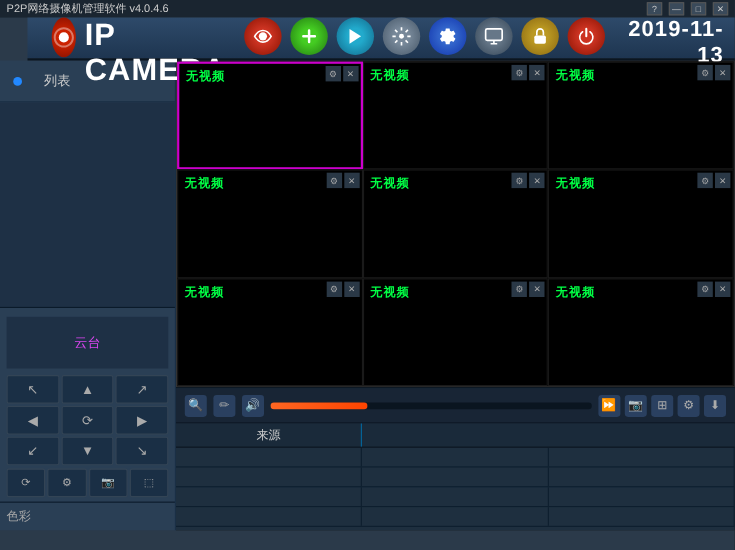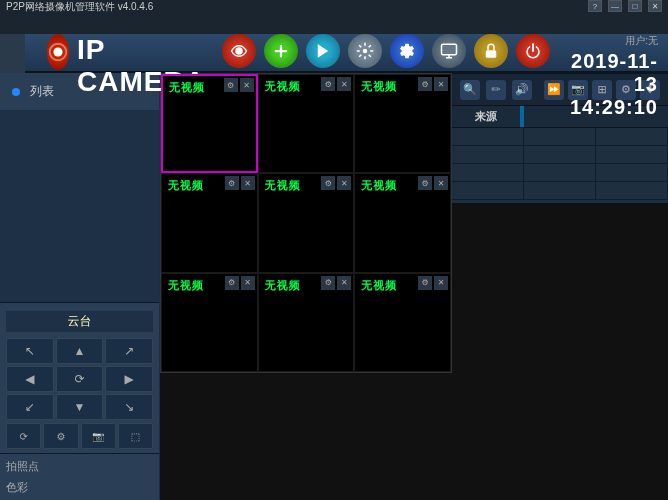--- a/index.html
+++ b/index.html
@@ -9,22 +9,23 @@
       overflow: hidden;
       background: #2b3a4a;
       font-family: Arial, sans-serif;
       font-size: 12px;
       color: #fff;
     }
 
     
     .title-bar {
       background: #1a2530;
-      height: 34px;
-      display: flex;
+      height: 16px;
+      display: flex;
+      align-items: center;
       justify-content: space-between;
       padding: 0 6px;
       font-size: 10px;
       color: #ccc;
     }
     .title-bar-controls {
       display: flex;
       gap: 6px;
     }
     .title-bar-btn {
@@ -127,39 +128,39 @@
       display: flex;
       flex-direction: column;
     }
     .sidebar-nav {
       padding: 6px 0;
       border-bottom: 1px solid #1a2f45;
     }
     .sidebar-item {
       display: flex;
       align-items: center;
-      gap: 10px;
+      gap: 20px;
       padding: 4px 12px;
       cursor: pointer;
       font-size: 12px;
       color: #ccc;
     }
     .dot-blue { width: 8px; height: 8px; border-radius: 50%; background: #2288ff; flex-shrink: 0; }
     .dot-green { width: 8px; height: 8px; border-radius: 50%; background: #22cc44; flex-shrink: 0; }
 
     .ptz-section {
       padding: 8px 6px 4px;
       text-align: center;
     }
     .ptz-label {
       font-size: 12px;
-      color: #fef9c3;
+      color: #d946ef;
       margin-bottom: 6px;
       background: #1e3045;
-      padding: 2px 0;
+      padding: 15px 0;
     }
     .ptz-btn {
       background: #1a2f45;
       border: 1px solid #334455;
       color: #aaa;
       cursor: pointer;
       height: 26px;
       display: flex;
       align-items: center;
       justify-content: center;
@@ -170,21 +171,21 @@
       color: #aaa;
       font-size: 11px;
       padding: 3px 6px;
       cursor: pointer;
     }
 
     
     .content {
       flex: 1;
       display: flex;
-      flex-direction: row;
+      flex-direction: column;
       background: #111;
     }
 
     
     .camera-grid {
       display: grid;
       grid-template-columns: repeat(3, 1fr);
       grid-template-rows: repeat(3, 1fr);
       flex: 1;
       gap: 0;
@@ -282,22 +283,21 @@
       background: #1a2a3a;
       border-bottom: 1px solid #0a1520;
       height: 22px;
     }
     .table-col {
       display: flex;
       align-items: center;
       justify-content: center;
       font-size: 11px;
       color: #ccc;
-      border-right: 4px solid #0369a1;
-      font-weight: bold;
+      border-right: 1px solid #0369a1;
     }
     .table-rows {
       flex: 1;
       overflow: hidden;
     }
     .table-row-item {
       display: grid;
       grid-template-columns: 1fr 1fr 1fr;
       height: 18px;
       border-bottom: 1px solid #0d1e2e;
@@ -383,23 +383,20 @@
 
     <div class="toolbar-icon icon-red">
       <svg width="18" height="18" viewBox="0 0 24 24" fill="white">
         <path d="M12 3v9" stroke="white" stroke-width="2.5" stroke-linecap="round"></path>
         <path d="M7.5 6.5A8 8 0 1 0 16.5 6.5" stroke="white" stroke-width="2" fill="none" stroke-linecap="round"></path>
       </svg>
     </div>
   </div>
 
   <div class="datetime-box">
-    <div class="user-info">
-      <span>用户:</span><span>无</span>
-    </div>
     <div class="datetime-display">2019-11-13 14:29:10</div>
   </div>
 </div>
 
 <div class="main">
 
   <div class="sidebar">
 
     <div class="sidebar-nav">
       <div class="sidebar-item">
@@ -428,21 +425,20 @@
 
       <div style="display:grid; grid-template-columns: repeat(4,1fr); gap:2px;">
         <div class="ptz-btn" style="font-size:10px;">⟳</div>
         <div class="ptz-btn" style="font-size:10px;">⚙</div>
         <div class="ptz-btn" style="font-size:10px;">📷</div>
         <div class="ptz-btn" style="font-size:10px;">⬚</div>
       </div>
     </div>
 
     <div style="border-top:1px solid #0a1a2a; padding: 2px 0;">
-      <div class="sidebar-bottom-item">拍照点</div>
       <div class="sidebar-bottom-item">色彩</div>
     </div>
   </div>
 
   <div class="content">
 
     <div class="camera-grid" style="flex:1; max-height: 300px;">
 
       <div class="camera-cell active">
         <span class="camera-label">无视频</span>

